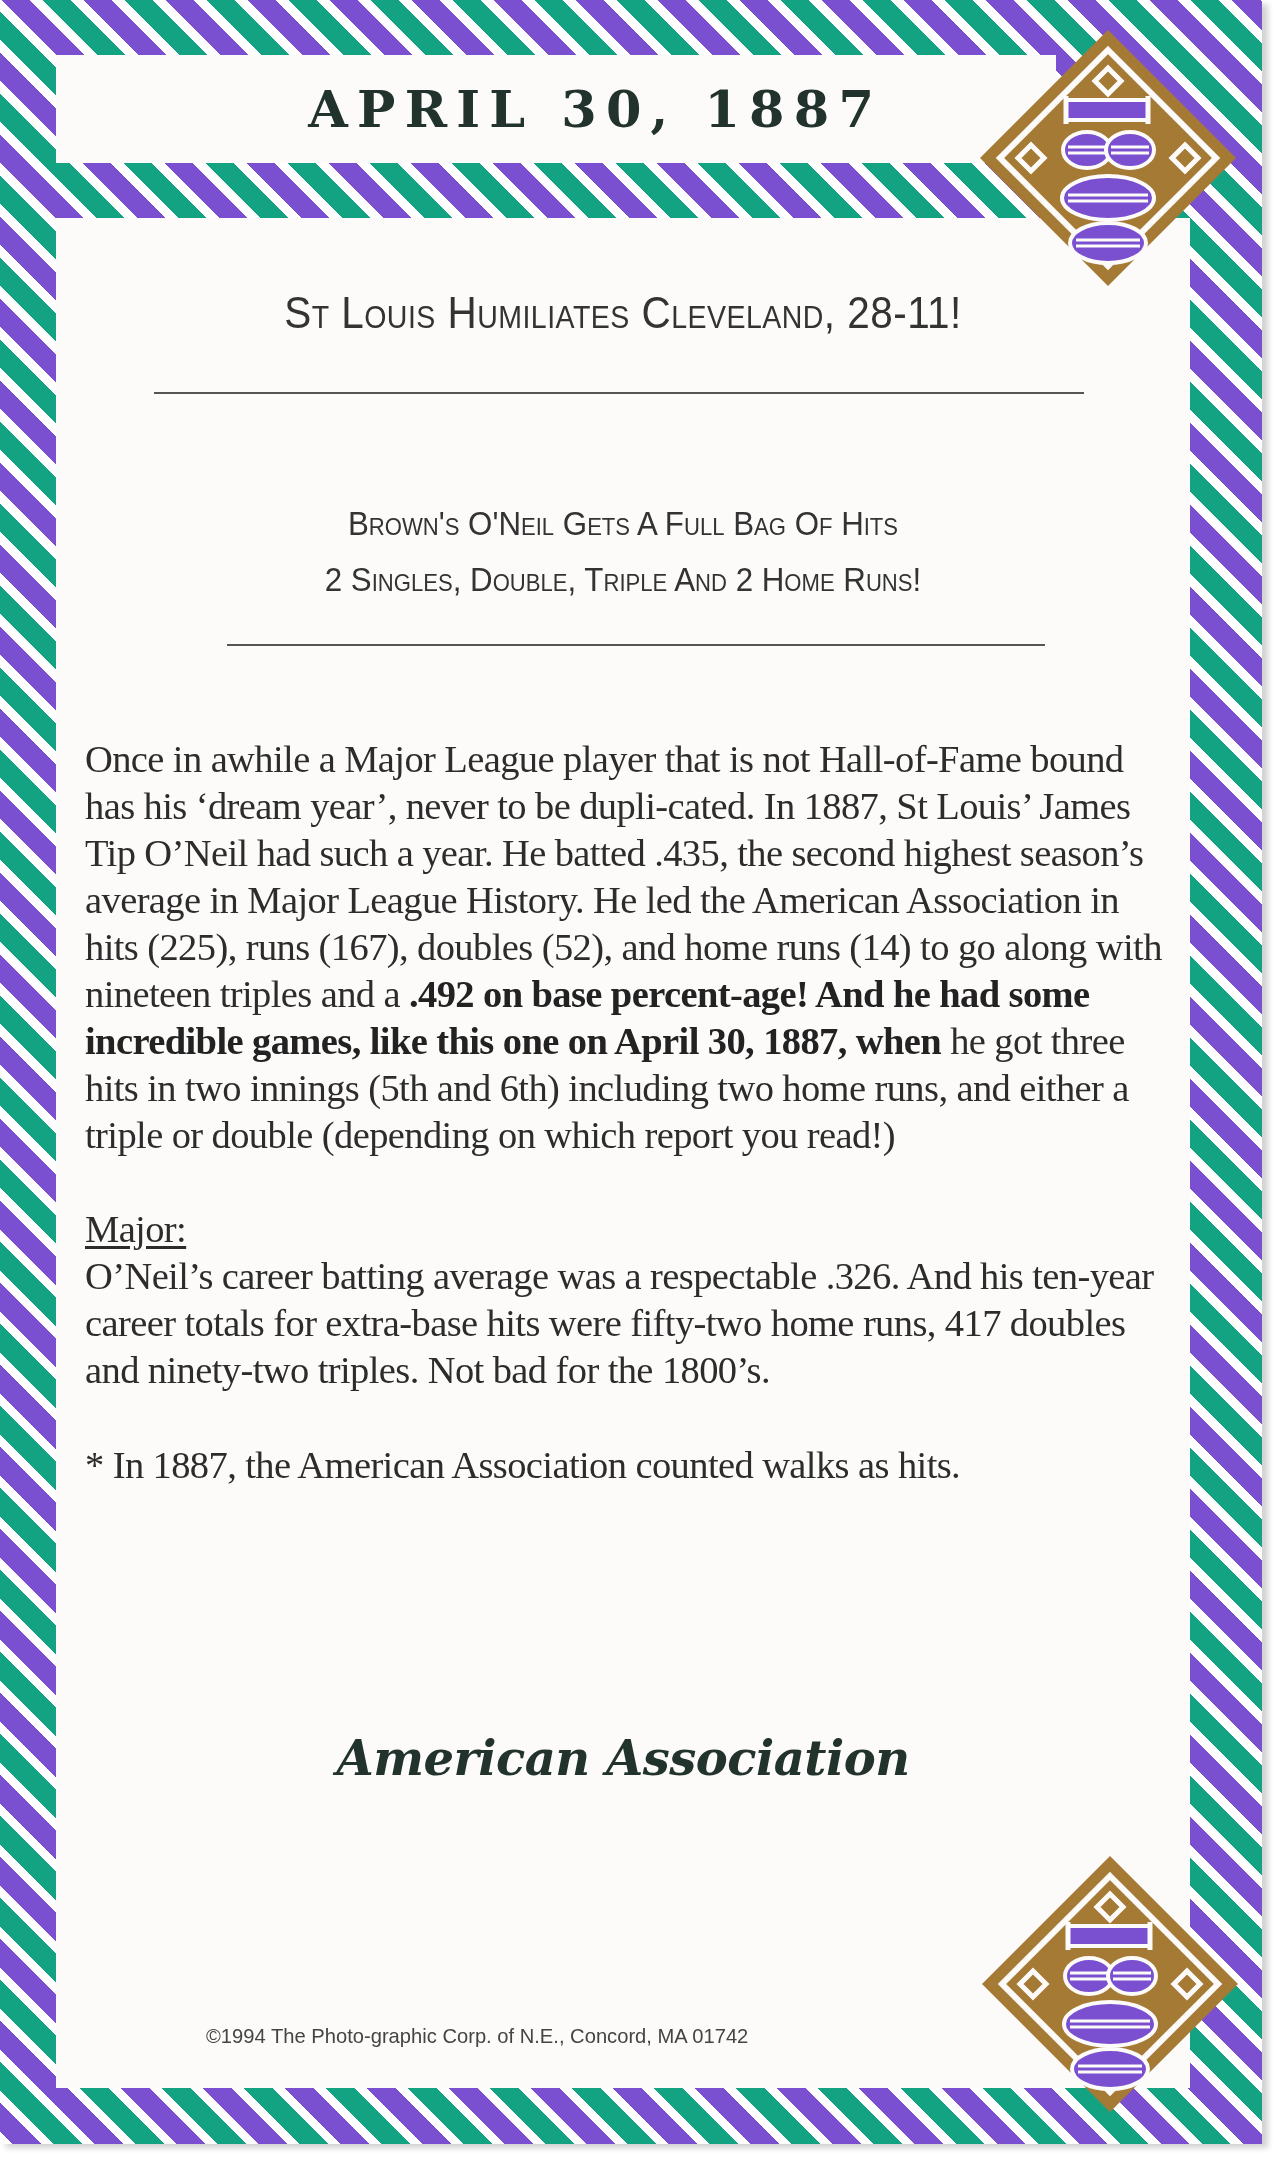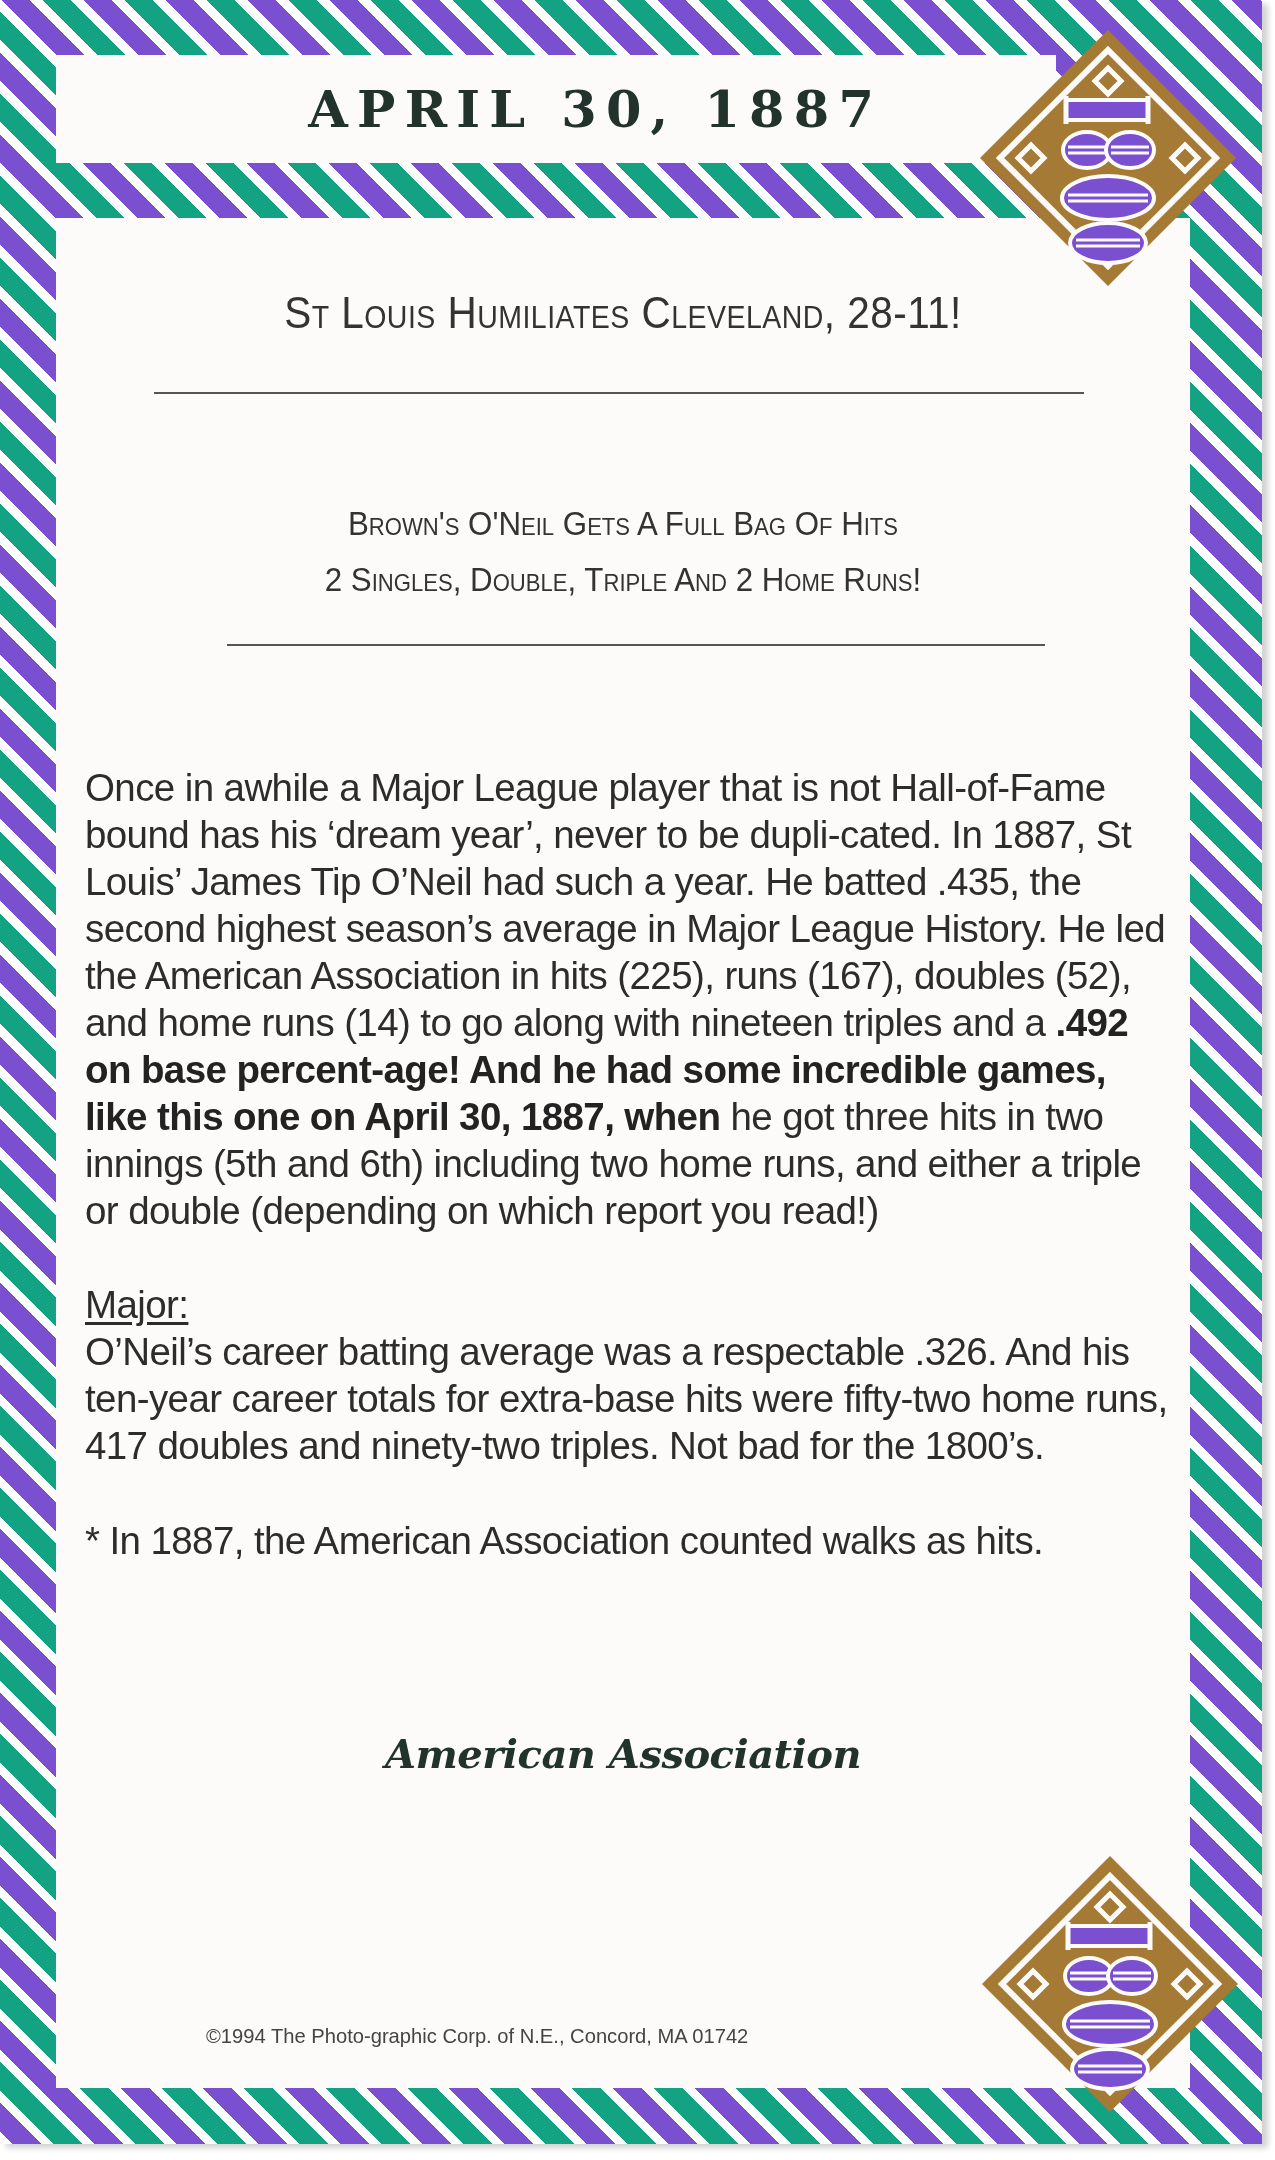--- a/index.html
+++ b/index.html
@@ -58,39 +58,39 @@
     .subhead {
       position: absolute; left: 0; width: 1134px; text-align: center;
       font-family: "Liberation Sans", sans-serif;
       font-size: 34px; color: #333;
       font-variant: small-caps;
       transform: scaleX(0.92);
     }
     .subhead-1 { top: 286px; }
     .subhead-2 { top: 342px; }
     .body-text {
-      position: absolute; left: 29px; top: 546px; width: 1090px;
-      font-family: Liberation Sans, sans-serif;
+      position: absolute; left: 29px; top: 518px; width: 1090px;
+      font-family: Liberation Serif, serif;
       font-size: 38.5px; line-height: 47px; color: #2c2c2c;
       letter-spacing: -0.6px;
     }
     .body-text p { margin: 0; }
     .body-text b { color: #222; }
     .note-heading {
       text-decoration: underline;
       text-underline-offset: 4px;
     }
     .note-block { margin-top: 47px !important; }
     .footnote { margin-top: 48px !important; }
     .league-name {
       position: absolute; left: 0; top: 1512px; width: 1134px;
       text-align: center;
       font-family: "DejaVu Serif", serif;
       font-weight: bold; font-style: italic;
-      font-size: 40px; color: #22332d;
+      font-size: 48px; color: #22332d;
       letter-spacing: -0.5px;
     }
     .copyright {
       position: absolute; left: 150px; top: 1806px;
       font-family: "Liberation Sans", sans-serif;
       font-size: 21px; color: #444;
       transform: scaleX(0.96); transform-origin: left;
     }
     .logo {
       position: absolute; width: 260px; height: 260px;

